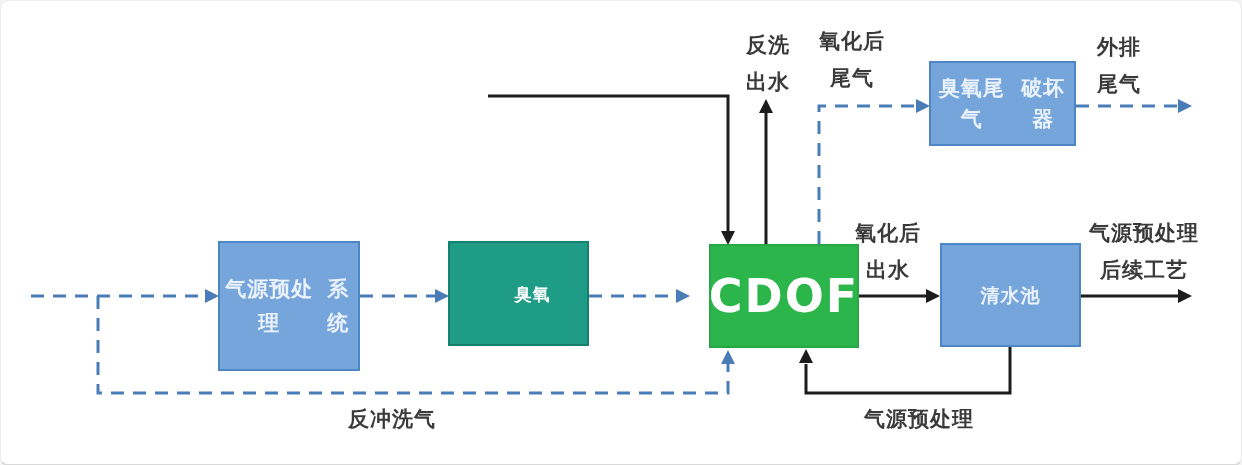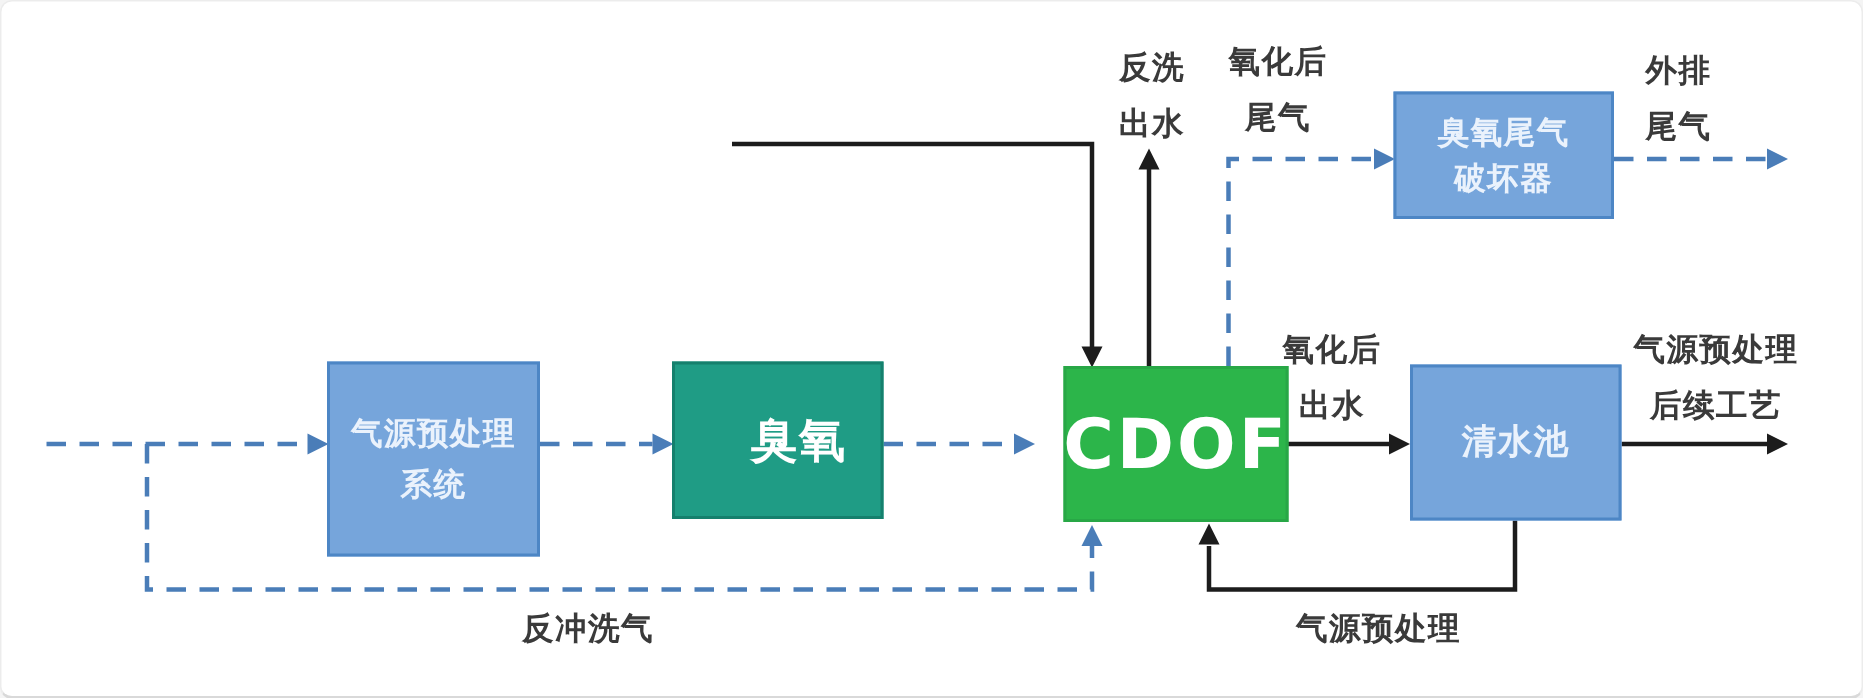--- a/index.html
+++ b/index.html
@@ -12,28 +12,28 @@
   html,body{margin:0;padding:0;background:#f4f4f4;}
   .canvas{
     position:relative; width:1240px; height:463px; margin:0 auto;
     background:var(--canvas-bg);
     border:1px solid #ececec; border-bottom:2px solid #d9d9d9;
     border-radius:8px; overflow:hidden;
     font-family:"DejaVu Sans","Liberation Sans",sans-serif;
   }
   .wires{position:absolute;left:0;top:0;width:1242px;height:465px;}
   .node{
-    position:absolute; display:flex; flex-direction:column;
+    position:absolute; display:flex; flex-direction:row;
     align-items:center; justify-content:center;
     color:var(--box-text); font-weight:700; text-align:center;
     box-sizing:border-box; letter-spacing:1px;
   }
   .node span{display:block;}
   .node.blue{background:var(--light-blue-fill); border:2px solid var(--light-blue-border); color:#eaf2fc; font-size:21px; line-height:34px;}
-  .node.teal{background:var(--teal-fill); border:2px solid var(--teal-border); font-size:31px; line-height:36px;padding-left:28px;}
+  .node.teal{background:var(--teal-fill); border:2px solid var(--teal-border); font-size:17px; line-height:36px;padding-left:28px;}
   .node.green{background:var(--green-fill); border:2px solid var(--green-border);margin-left:20px;}
   .node.green span{font-size:46px; font-weight:600; letter-spacing:2px; line-height:1;}
   .lbl{
     position:absolute; font-size:21px; font-weight:600;
     color:var(--label-text); line-height:37px; text-align:center;
     white-space:nowrap; letter-spacing:1px;
   }
   .lbl span{display:block;}
 </style>
 </head>
@@ -82,21 +82,21 @@
   </div>
 
   <div class="node teal" style="left:447px;top:240px;width:141px;height:105px">
     <span>臭氧</span>
   </div>
 
   <div class="node green" style="left:688px;top:243px;width:150px;height:104px">
     <span>CDOF</span>
   </div>
 
-  <div class="node blue" style="left:939px;top:242px;width:141px;height:104px;font-size:23px">
+  <div class="node blue" style="left:939px;top:242px;width:141px;height:104px;font-size:19px">
     <span>清水池</span>
   </div>
 
   <div class="node blue" style="left:928px;top:60px;width:147px;height:85px;line-height:31px">
     <span>臭氧尾气</span>
     <span>破坏器</span>
   </div>
 
 
 

